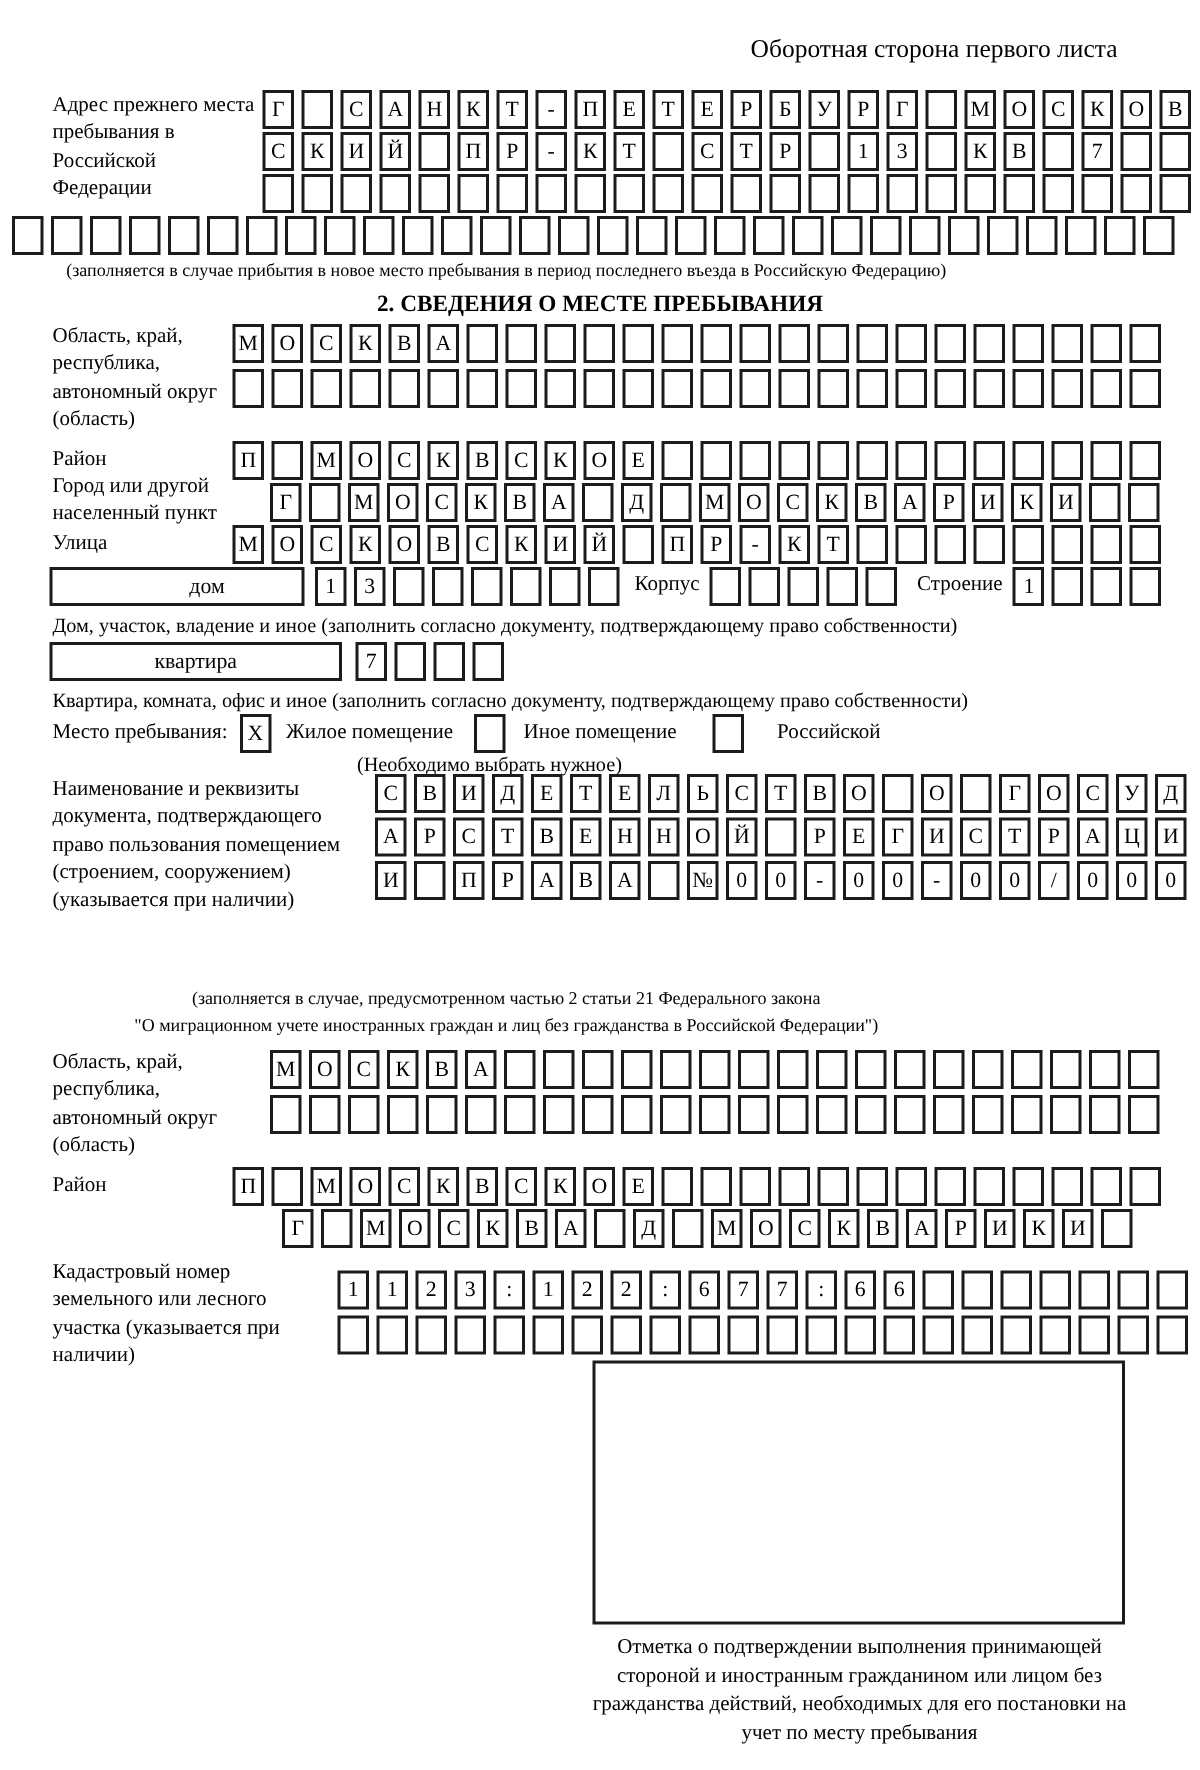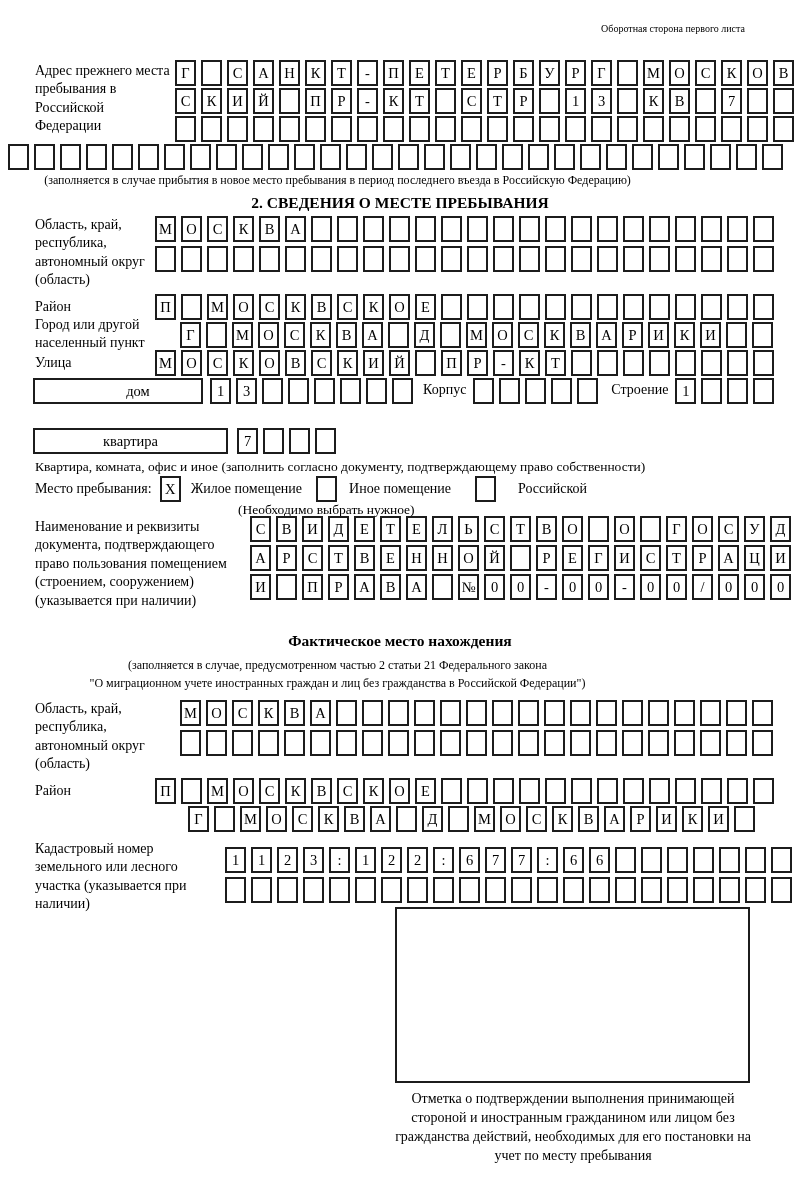--- a/index.html
+++ b/index.html
@@ -5,21 +5,21 @@
   * { margin:0; padding:0; box-sizing:border-box; }
   html,body { background:#ffffff; }
   body {
     width:800px; height:1180px;
     font-family:"Liberation Serif","DejaVu Serif",serif;
     color:#000;
   }
   .page { position:relative; width:800px; height:1180px; background:#fff; overflow:hidden; }
   .abs { position:absolute; }
 
-  .hdr-note { font-size:10px; }
+  .hdr-note { font-size:17px; }
 
   .lab { font-size:14px; line-height:1.32; }
   .note { font-size:13.5px; }
   .note-c { font-size:12px; width:675px; text-align:center; }
   .sec-title { width:800px; text-align:center; font-size:15.5px; font-weight:bold; }
 
   .boxrow { display:flex; gap:5px; }
   .cell {
     flex:none; width:21px; height:26px;
     border:2px solid #1c1c1c; background:#fff;
@@ -317,20 +317,21 @@
         <div class="cell"></div>
       </div>
     <span class="inlab" style="margin-left:6px;">Строение</span>
     <div class="boxrow">
         <div class="cell">1</div>
         <div class="cell"></div>
         <div class="cell"></div>
         <div class="cell"></div>
       </div>
   </div>
+  <div class="abs note" style="left:35px; top:409px;">Дом, участок, владение и иное (заполнить согласно документу, подтверждающему право собственности)</div>
 
   <div class="abs hrow" style="left:33px; top:428px; gap:9px;">
     <div class="typebox" style="width:195px;">квартира</div>
     <div class="boxrow">
         <div class="cell">7</div>
         <div class="cell"></div>
         <div class="cell"></div>
         <div class="cell"></div>
       </div>
   </div>
@@ -411,21 +412,20 @@
       <div class="cell">0</div>
       <div class="cell">-</div>
       <div class="cell">0</div>
       <div class="cell">0</div>
       <div class="cell">/</div>
       <div class="cell">0</div>
       <div class="cell">0</div>
       <div class="cell">0</div>
     </div>
 
-  <div class="abs sec-title" style="left:0; top:632px;">Фактическое место нахождения</div>
   <div class="abs note-c" style="left:0; top:658px;">(заполняется в случае, предусмотренном частью 2 статьи 21 Федерального закона</div>
   <div class="abs note-c" style="left:0; top:676px;">"О миграционном учете иностранных граждан и лиц без гражданства в Российской Федерации")</div>
 
   <div class="abs lab" style="left:35px; top:700px; width:142px;">Область, край, республика, автономный округ (область)</div>
   <div class="abs boxrow" style="left:180px; top:700px;">
       <div class="cell">М</div>
       <div class="cell">О</div>
       <div class="cell">С</div>
       <div class="cell">К</div>
       <div class="cell">В</div>

